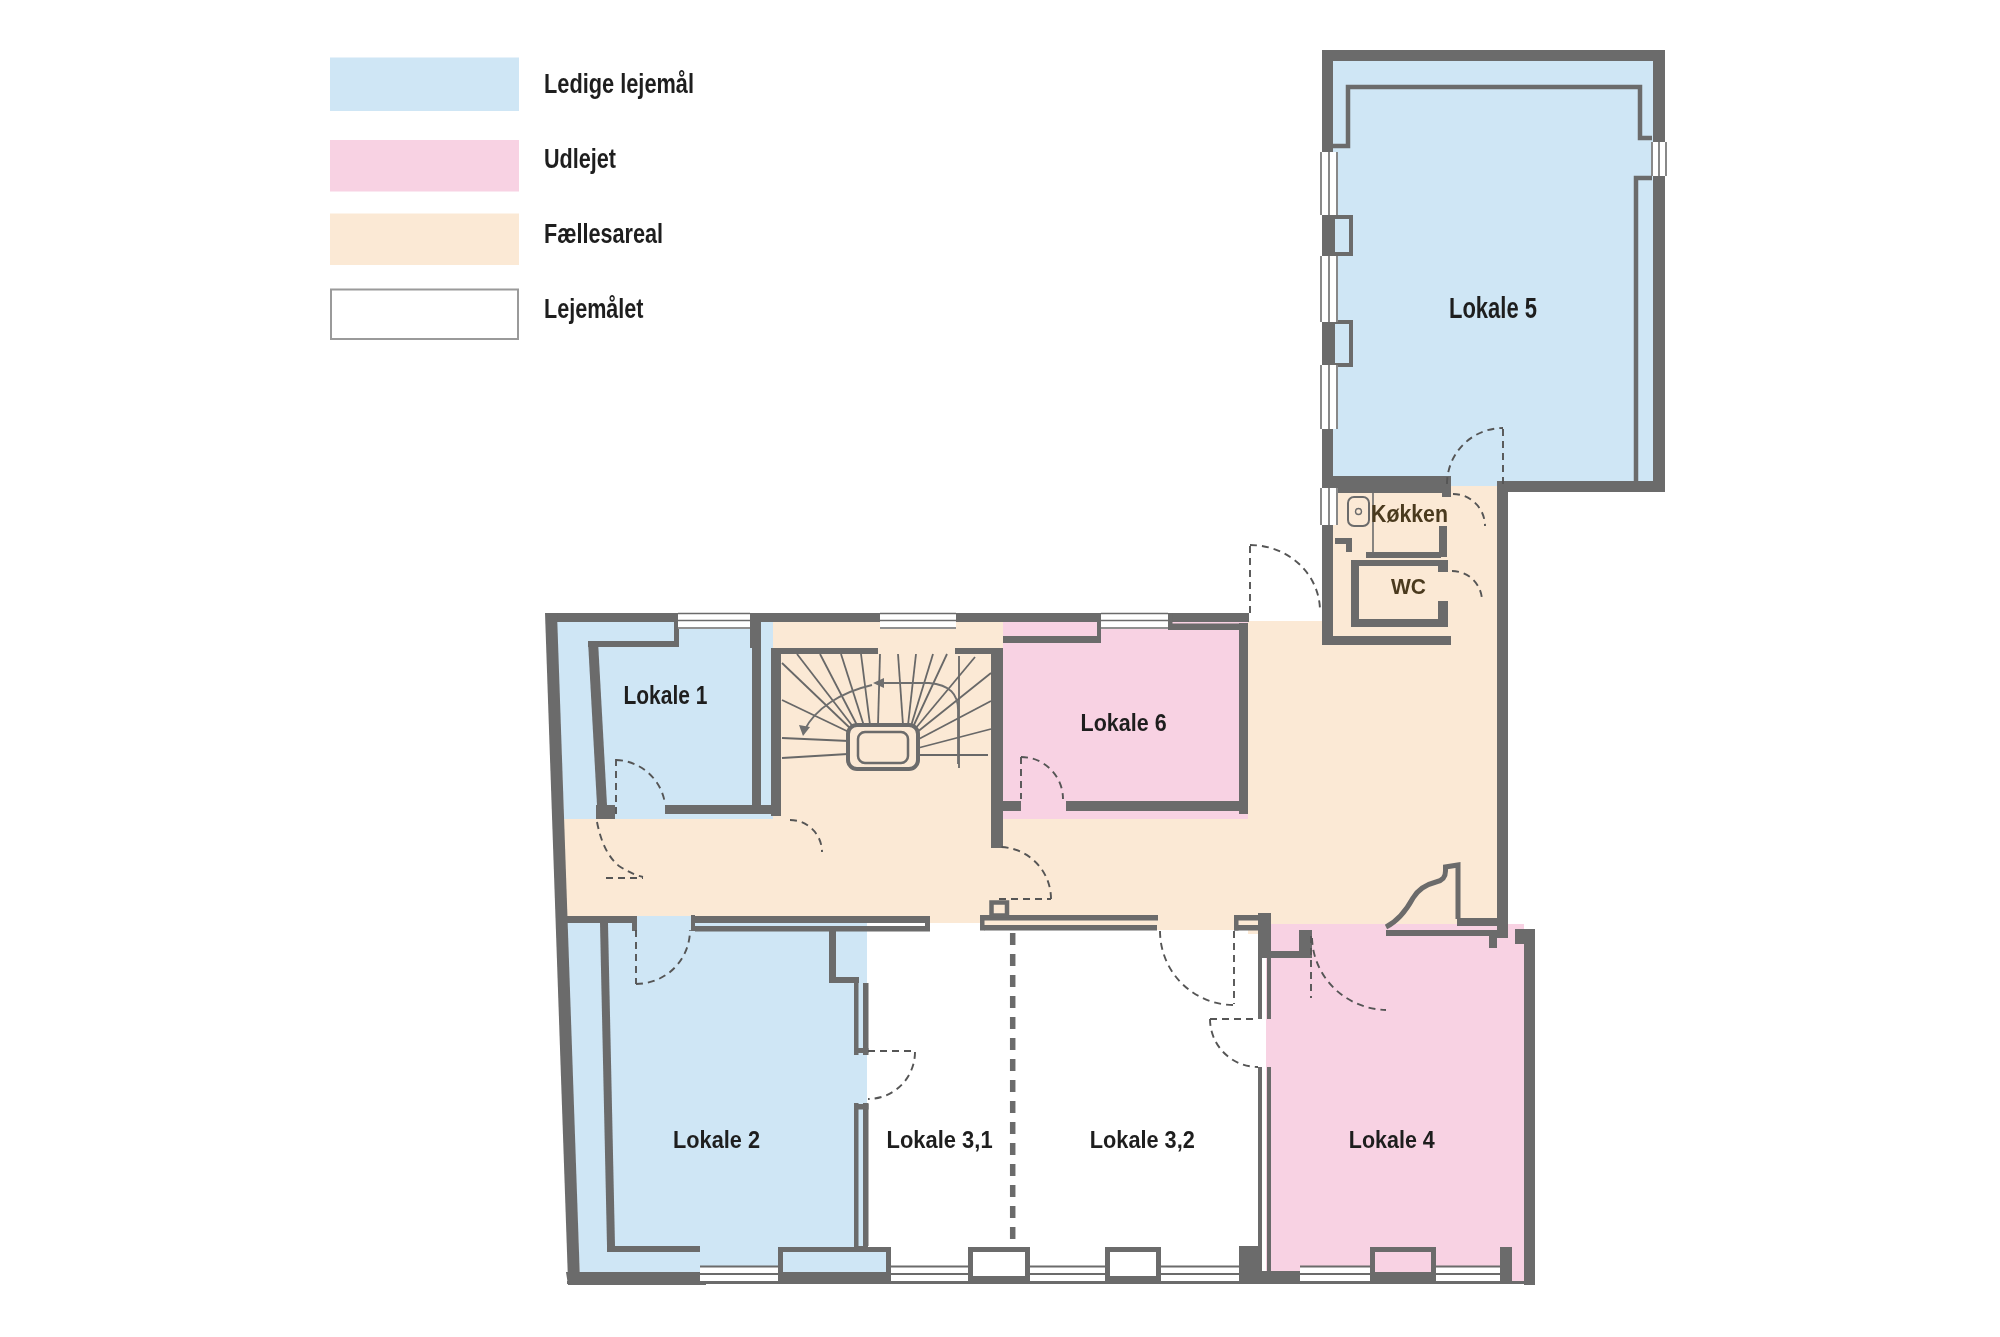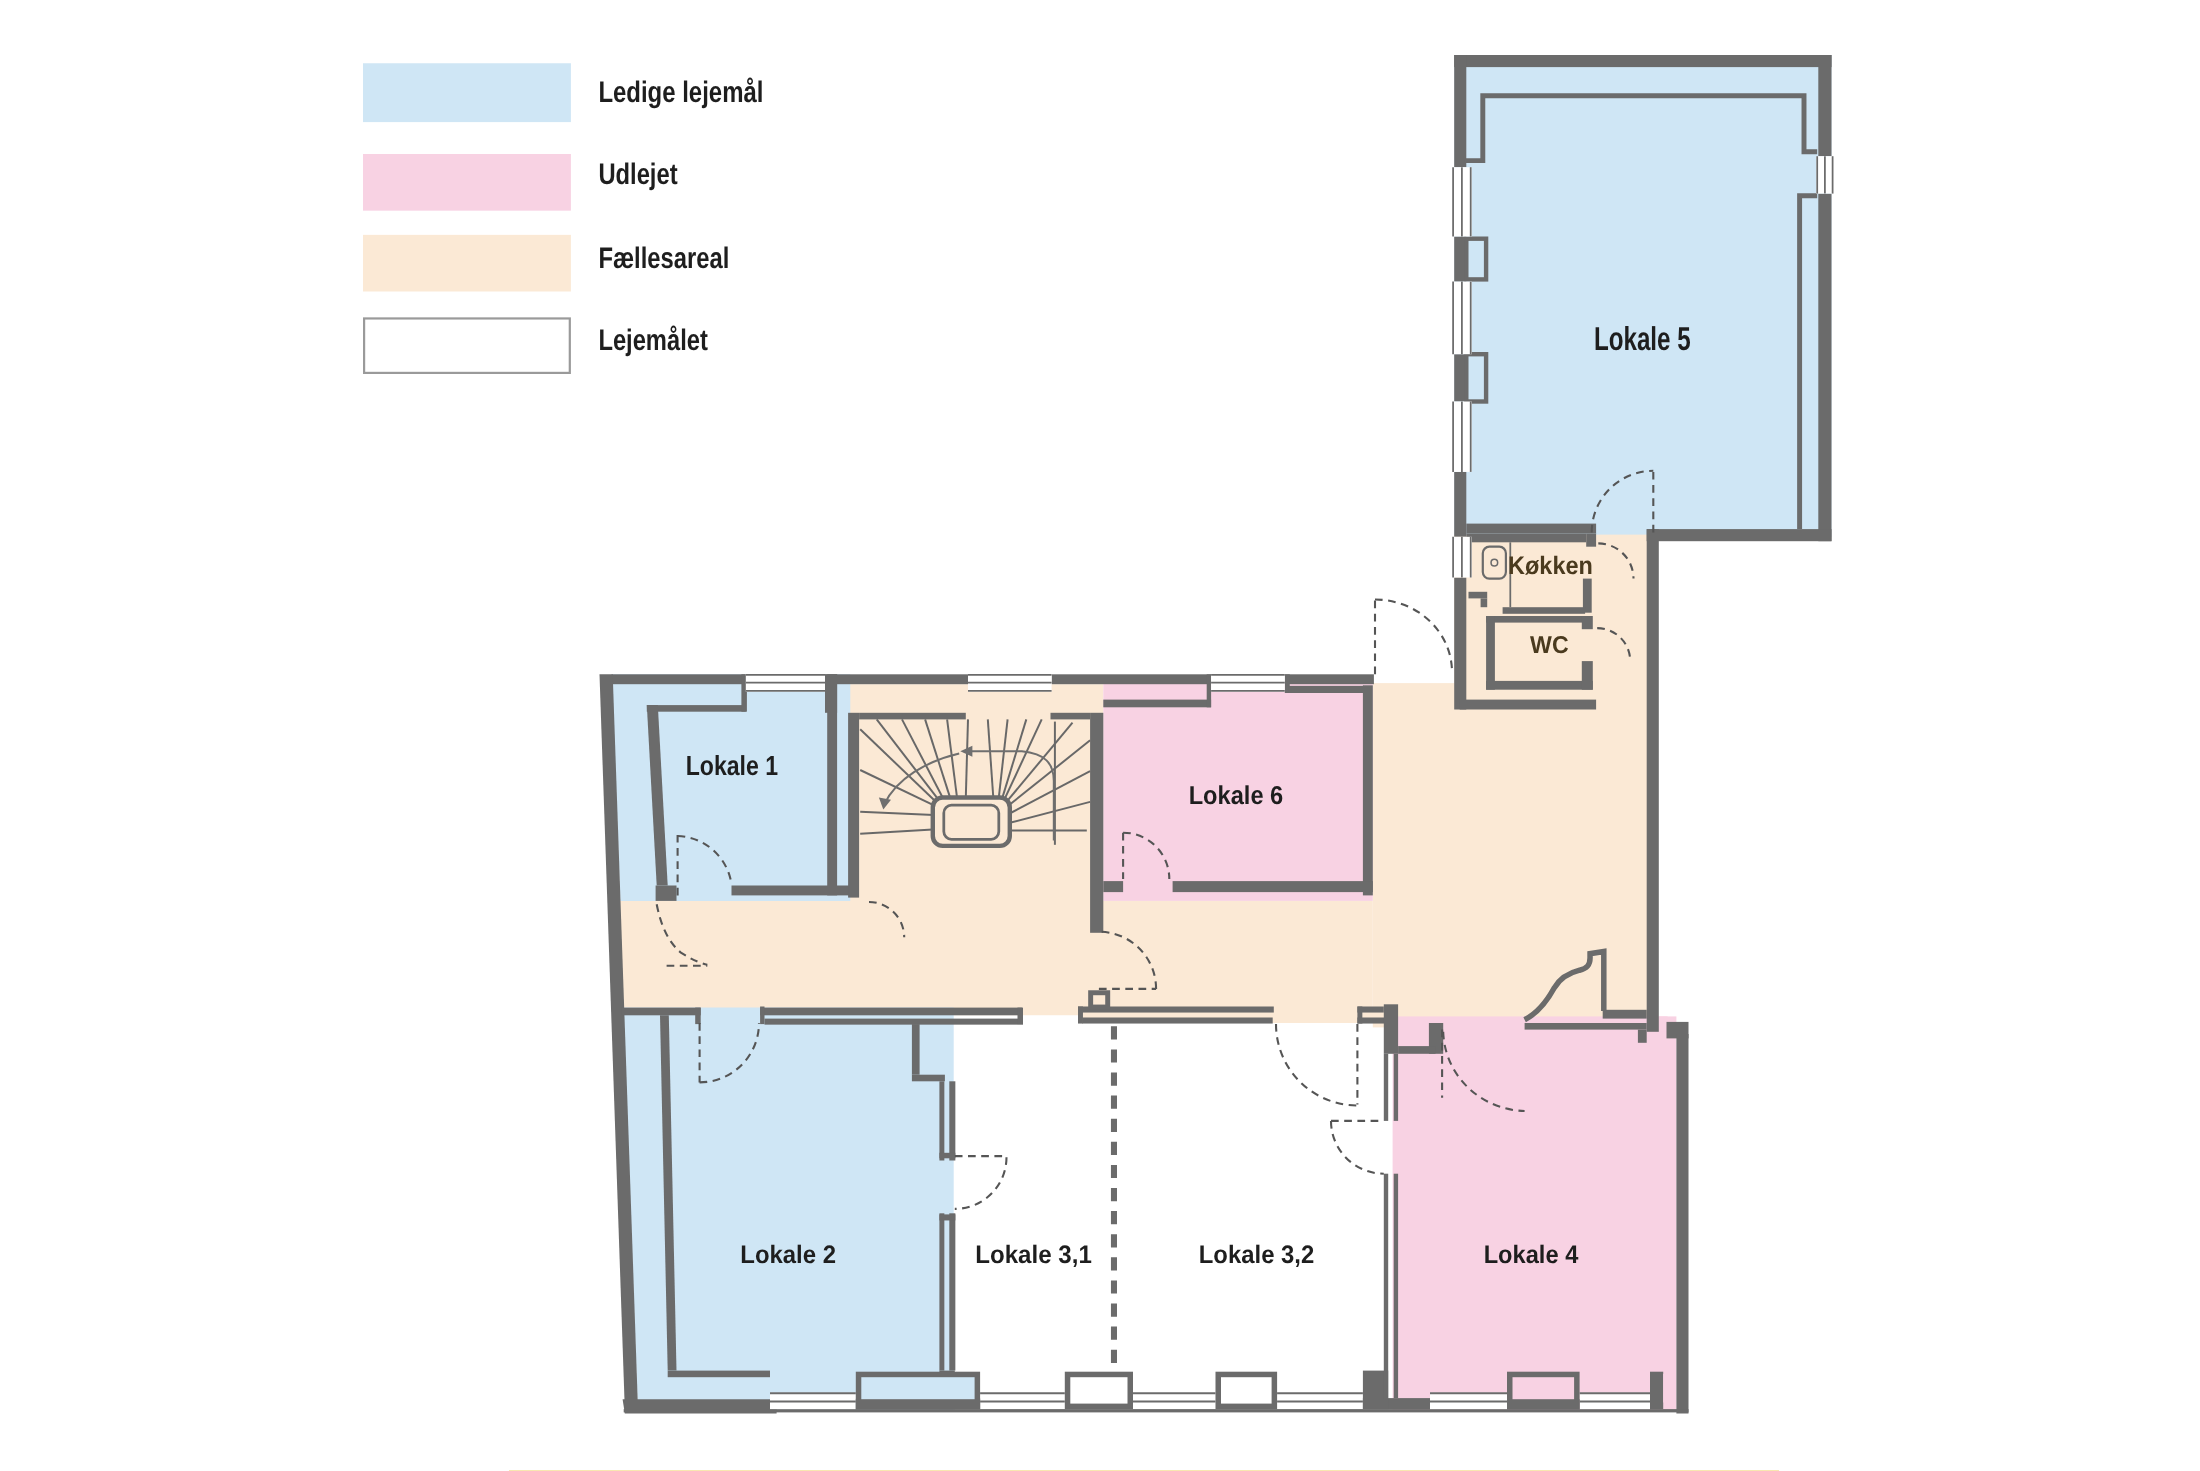--- a/index.html
+++ b/index.html
@@ -1,16 +1,16 @@
 <!DOCTYPE html>
 <html><head>
 <meta charset="utf-8">
 <style>
 html,body{margin:0;padding:0;background:#ffffff;}
-#page{width:2000px;height:1337px;position:relative;background:#eab308;}
+#page{width:2000px;height:1337px;position:relative;background:#15803d;}
 text{font-family:"Liberation Sans",sans-serif;font-weight:bold;}
 .rl{font-size:23px;fill:#1e1e1e;}
 .kl{font-size:23px;fill:#4a3a1e;}
 .lg{font-size:27px;fill:#1e1e1e;}
 </style>
 </head>
 <body>
 <div id="page">
 <svg width="2000" height="1337" viewBox="0 0 2000 1337">
 <rect x="0" y="0" width="2000" height="1337" fill="#ffffff"></rect>

